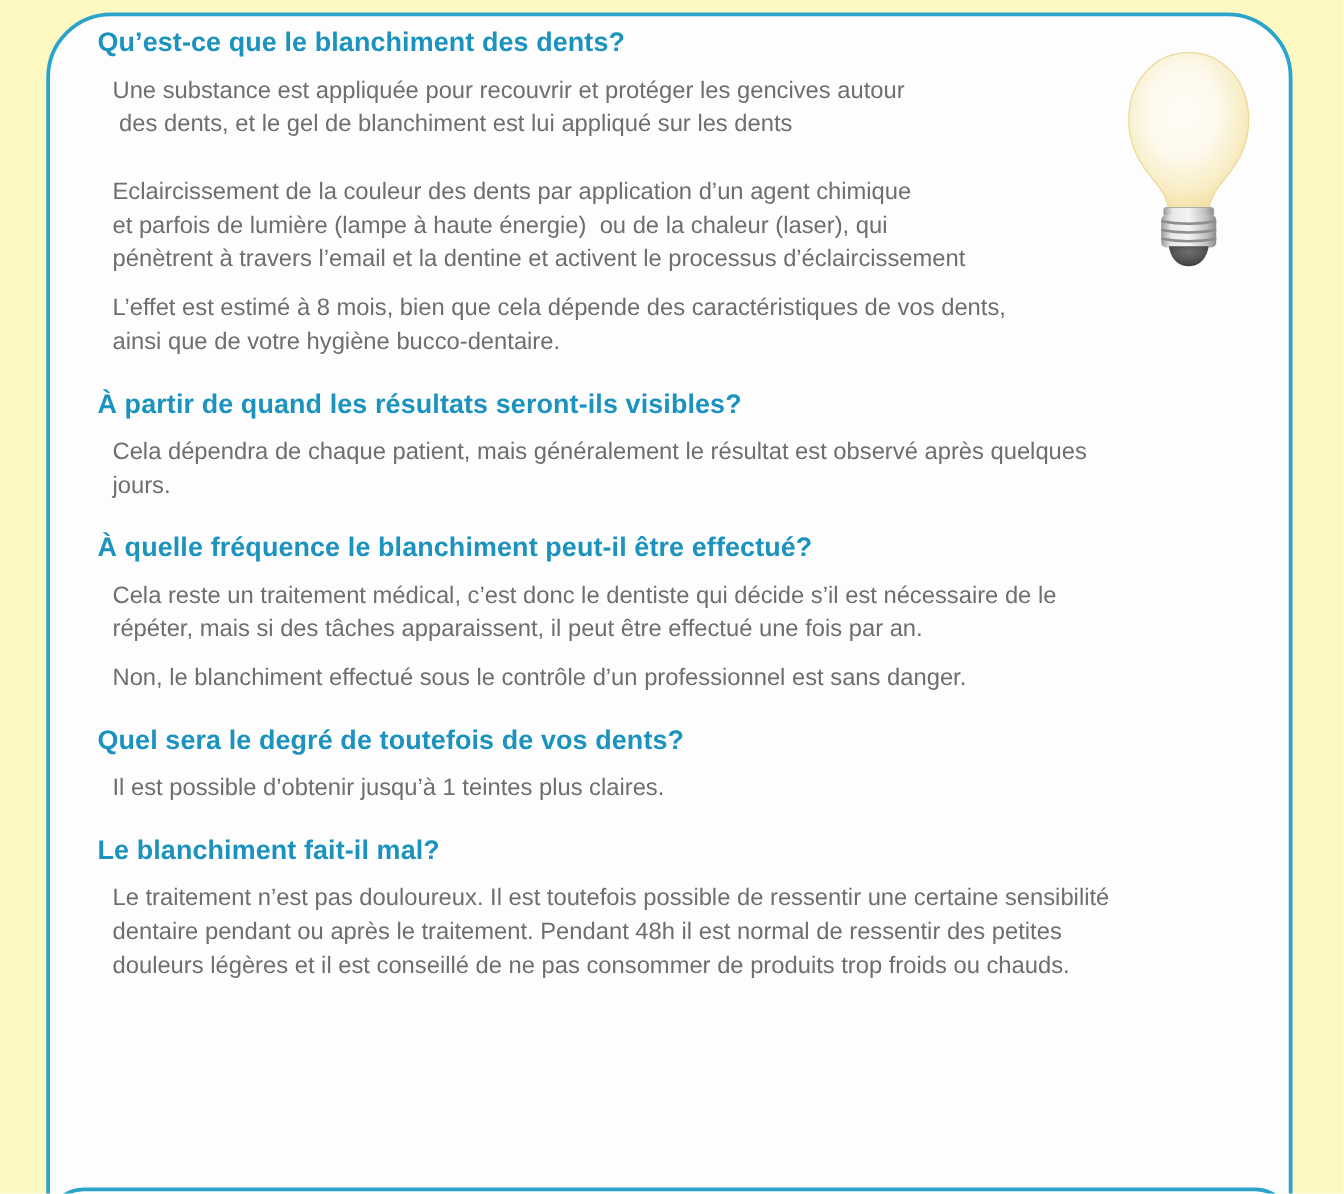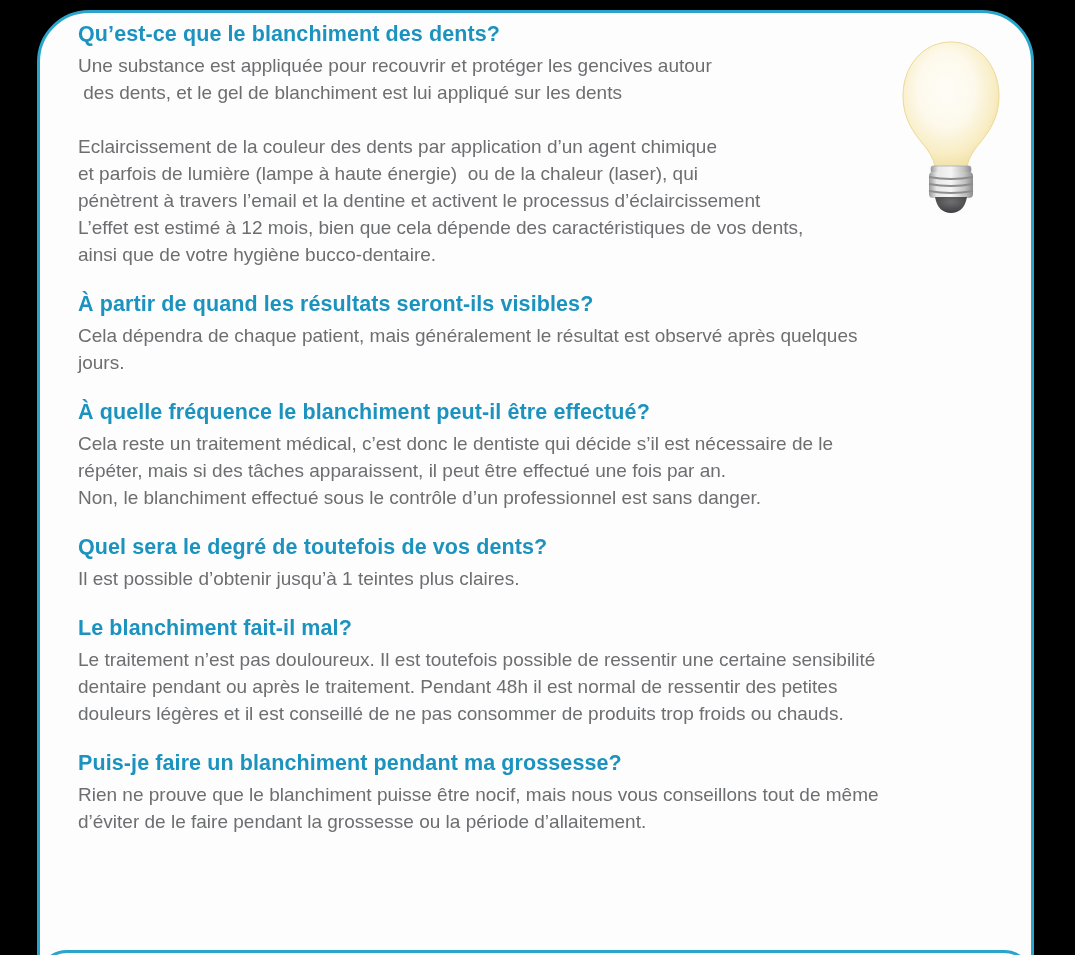--- a/index.html
+++ b/index.html
@@ -6,21 +6,21 @@
     margin: 0;
     padding: 0;
     background: #ffffff;
     font-family: "Liberation Sans", "DejaVu Sans", sans-serif;
   }
   .stage {
     position: relative;
     width: 1075px;
     height: 955px;
     overflow: hidden;
-    background: #000000;
+    background: #fef9c3;
   }
   .faq-card {
     position: absolute;
     left: 37px;
     top: 10px;
     width: 997px;
     height: 1000px; 
     border: 3px solid #2aa4cb;
     border-radius: 52px;
     background: #fdfdfe;
@@ -49,21 +49,21 @@
     font-weight: bold;
     color: #1b93be;
     margin: 24px 0 5px 0;
     letter-spacing: 0.1px;
   }
   .faq-section:first-child .faq-question { margin-top: 0; }
   .faq-answer {
     font-size: 19px;
     color: #6d6e70;
     line-height: 27px;
-    margin: 0;
+    margin: 12px;
     white-space: pre-wrap;
   }
   .lightbulb {
     position: absolute;
     left: 893px;
     top: 38px;
     width: 116px;
     height: 180px;
   }
 </style>
@@ -81,21 +81,21 @@
       <div class="faq-question">Qu’est-ce que le blanchiment des dents?</div>
       <p class="faq-answer">Une substance est appliquée pour recouvrir et protéger les gencives autour
  des dents, et le gel de blanchiment est lui appliqué sur les dents
 
 Eclaircissement de la couleur des dents par application d’un agent chimique
 et parfois de lumière (lampe à haute énergie)  ou de la chaleur (laser), qui
 pénètrent à travers l’email et la dentine et activent le processus d’éclaircissement</p>
     </div>
 
     <div class="faq-section">
-      <p class="faq-answer">L’effet est estimé à 12 mois, bien que cela dépende des caractéristiques de vos dents,
+      <p class="faq-answer">L’effet est estimé à 8 mois, bien que cela dépende des caractéristiques de vos dents,
 ainsi que de votre hygiène bucco-dentaire.</p>
     </div>
 
     <div class="faq-section">
       <div class="faq-question">À partir de quand les résultats seront-ils visibles?</div>
       <p class="faq-answer">Cela dépendra de chaque patient, mais généralement le résultat est observé après quelques
 jours.</p>
     </div>
 
     <div class="faq-section">
@@ -113,25 +113,20 @@
       <p class="faq-answer">Il est possible d’obtenir jusqu’à 1 teintes plus claires.</p>
     </div>
 
     <div class="faq-section">
       <div class="faq-question">Le blanchiment fait-il mal?</div>
       <p class="faq-answer">Le traitement n’est pas douloureux. Il est toutefois possible de ressentir une certaine sensibilité
 dentaire pendant ou après le traitement. Pendant 48h il est normal de ressentir des petites
 douleurs légères et il est conseillé de ne pas consommer de produits trop froids ou chauds.</p>
     </div>
 
-    <div class="faq-section">
-      <div class="faq-question">Puis-je faire un blanchiment pendant ma grossesse?</div>
-      <p class="faq-answer">Rien ne prouve que le blanchiment puisse être nocif, mais nous vous conseillons tout de même
-d’éviter de le faire pendant la grossesse ou la période d’allaitement.</p>
-    </div>
 
   </div>
 
   <svg class="lightbulb" viewBox="0 0 116 180" xmlns="http://www.w3.org/2000/svg">
     <defs>
       <radialGradient id="glassGrad" cx="45%" cy="38%" r="65%">
         <stop offset="0%" stop-color="#fefdf6"></stop>
         <stop offset="45%" stop-color="#fdf9ec"></stop>
         <stop offset="78%" stop-color="#f8edc4"></stop>
         <stop offset="100%" stop-color="#f0dfa0"></stop>

